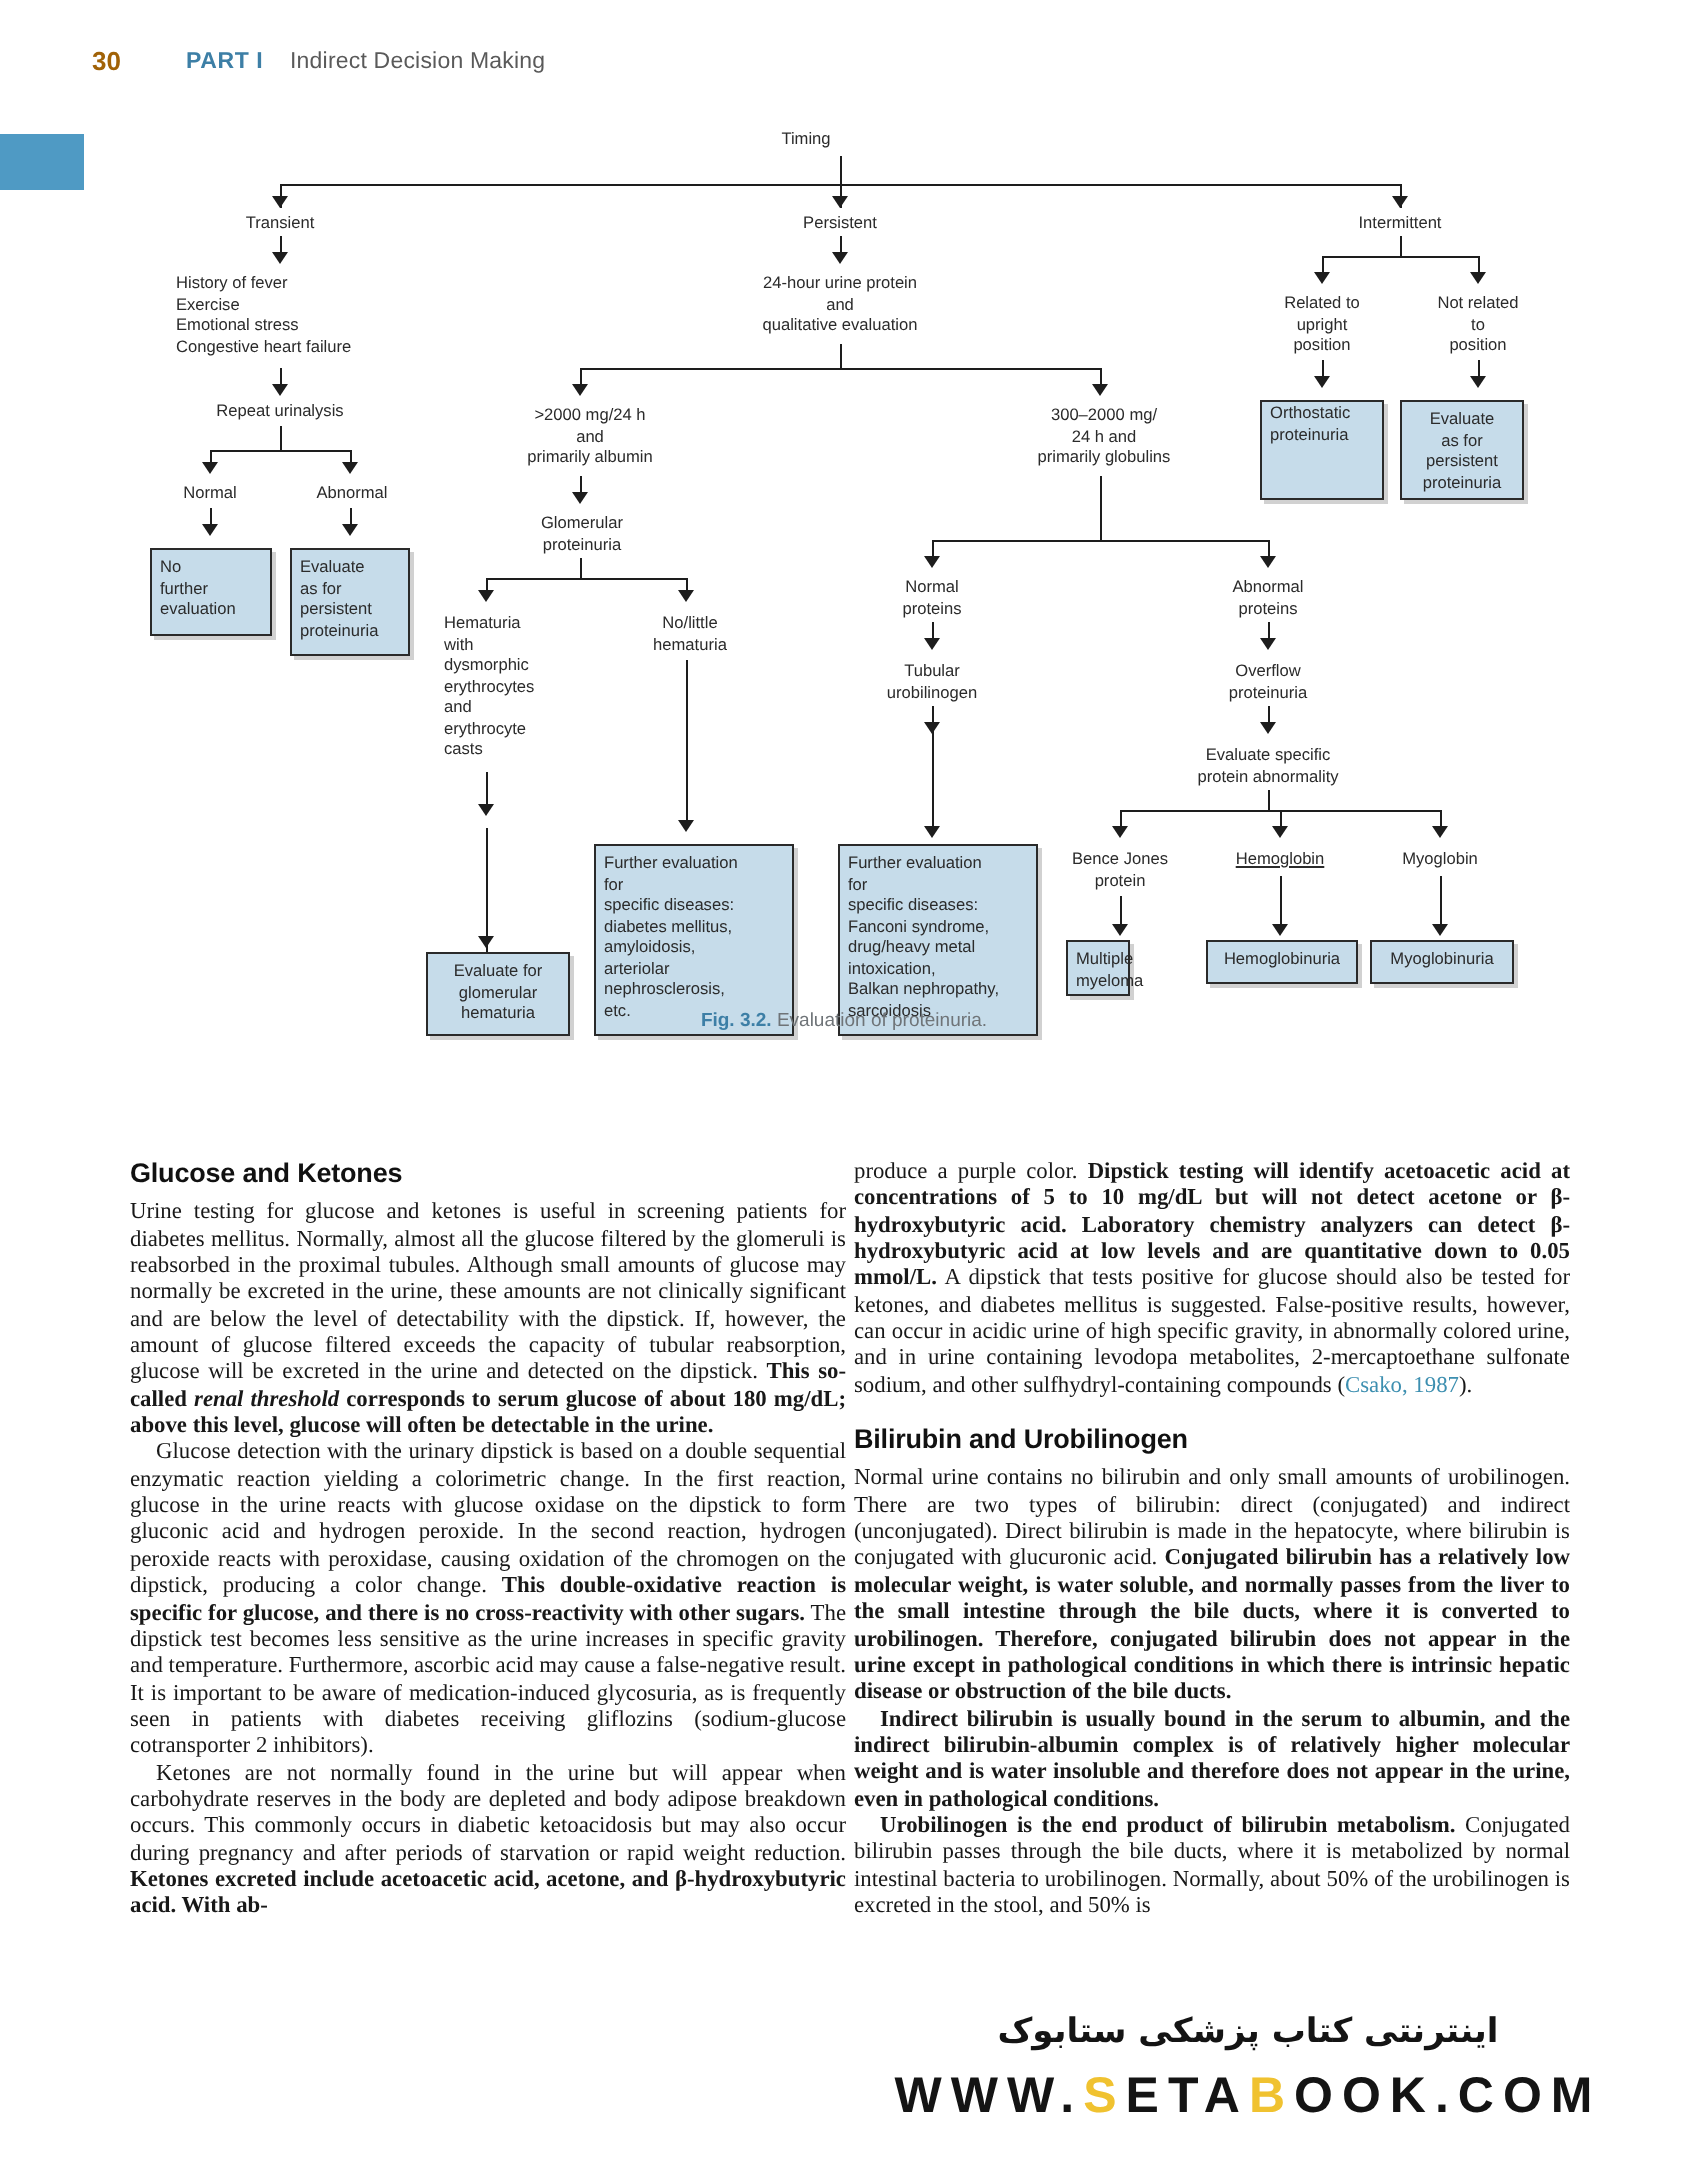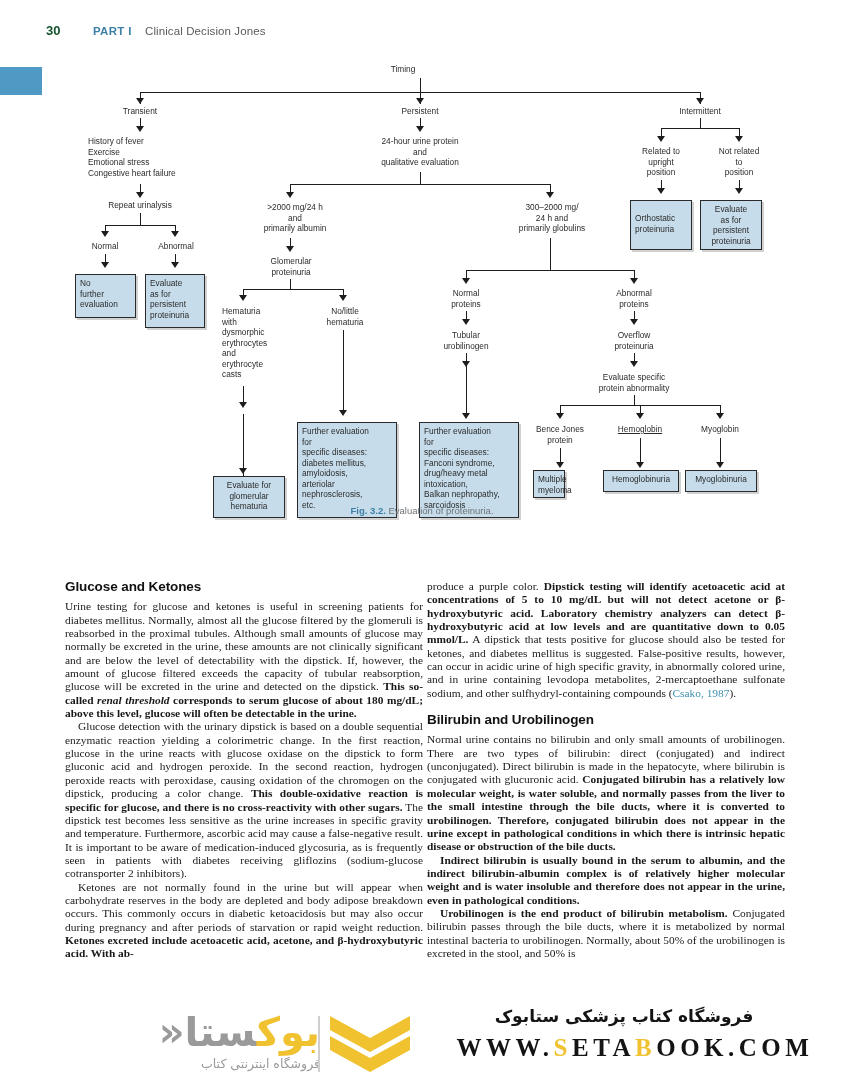--- a/index.html
+++ b/index.html
@@ -3,21 +3,21 @@
 <meta charset="utf-8">
 <style>
   html,body{margin:0;padding:0;}
   body{
     width:844px;height:1080px;background:#ffffff;
     font-family:"Liberation Serif", serif;
     color:#1a1a1a;position:relative;overflow:hidden;
   }
   
   .runhead{position:absolute;left:0;top:22px;width:844px;height:24px;}
-  .runhead .folio{position:absolute;left:46px;top:1px;font-family:"Liberation Sans",sans-serif;font-weight:bold;font-size:13px;color:#14532d;}
+  .runhead .folio{position:absolute;left:46px;top:1px;font-family:"Liberation Sans",sans-serif;font-weight:bold;font-size:13px;color:#a16207;}
   .runhead .part{position:absolute;left:93px;top:3px;font-family:"Liberation Sans",sans-serif;font-weight:bold;font-size:11.5px;color:#3d7fa6;letter-spacing:.3px;}
   .runhead .secttl{position:absolute;left:145px;top:3px;font-family:"Liberation Sans",sans-serif;font-size:11.5px;color:#5a5a5a;letter-spacing:.1px;}
   .bluetab{position:absolute;left:0;top:67px;width:42px;height:28px;background:#4f9ac4;}
 
   
   .figure{position:absolute;left:0;top:56px;width:844px;height:470px;}
   .fig-cap{position:absolute;left:0;top:505px;width:844px;text-align:center;
       font-family:"Liberation Sans",sans-serif;font-size:9.5px;color:#6f7478;}
   .fig-cap b{color:#3d7fa6;font-weight:bold;}
 
@@ -61,32 +61,32 @@
         font-family:"DejaVu Sans",sans-serif;font-size:40px;font-weight:bold;
         color:#9a9a9a;direction:rtl;line-height:44px;}
   .wm-logo-txt .gold{color:#f0c230;}
   .wm-sub{position:absolute;left:0;top:48px;width:240px;text-align:right;
         font-family:"DejaVu Sans",sans-serif;font-size:12.5px;color:#9a9a9a;direction:rtl;}
   .wm-chev{position:absolute;left:250px;top:8px;width:80px;height:58px;}
   .wm-div{position:absolute;left:238px;top:8px;width:2px;height:56px;background:#cfcfcf;}
   .wm-right{position:absolute;left:424px;top:4px;width:400px;height:72px;}
   .wm-fa{position:absolute;left:0;top:0;width:400px;text-align:center;
         font-family:"DejaVu Sans",sans-serif;font-size:17px;color:#141414;direction:rtl;font-weight:bold;}
-  .wm-url{position:absolute;left:11px;top:28px;width:400px;text-align:center;
-        font-family:Liberation Serif, serif;font-size:25px;font-weight:bold;
+  .wm-url{position:absolute;left:0;top:28px;width:400px;text-align:center;
+        font-family:Liberation Sans, sans-serif;font-size:25px;font-weight:bold;
         color:#141414;letter-spacing:4.5px;}
   .wm-url .gold{color:#f0c230;}
 </style>
 </head>
 <body>
 
 <div class="runhead">
   <div class="folio">30</div>
   <div class="part">PART I</div>
-  <div class="secttl">Clinical Decision Jones</div>
+  <div class="secttl">Indirect Decision Making</div>
 </div>
 <div class="bluetab"></div>
 
 <div class="figure">
 
   <div class="node" style="left:363px;top:8px;width:80px;">Timing</div>
   <div class="vl" style="left:420px;top:22px;height:14px;"></div>
   <div class="hl" style="left:140px;top:36px;width:560px;"></div>
   <div class="vl" style="left:140px;top:36px;height:12px;"></div>
   <div class="vl" style="left:420px;top:36px;height:12px;"></div>
@@ -251,21 +251,21 @@
   <div class="node" style="left:625px;top:90px;width:72px;">Related to
 upright
 position</div>
   <div class="node" style="left:703px;top:90px;width:72px;">Not related
 to
 position</div>
   <div class="vl" style="left:661px;top:124px;height:12px;"></div>
   <div class="arr" style="left:657px;top:132px;"></div>
   <div class="vl" style="left:739px;top:124px;height:12px;"></div>
   <div class="arr" style="left:735px;top:132px;"></div>
-  <div class="box l" style="left:630px;top:144px;width:62px;height:50px;padding-top:12px;">Orthostatic
+  <div class="box l" style="left:630px;top:144px;width:62px;height:50px;padding-top:0;">Orthostatic
 proteinuria</div>
   <div class="box c" style="left:700px;top:144px;width:62px;height:50px;">Evaluate
 as for
 persistent
 proteinuria</div>
 </div>
 
 <div class="fig-cap">
   <b>Fig. 3.2.</b><span> Evaluation of proteinuria.</span>
 </div>
@@ -281,28 +281,17 @@
   <p class="noind"><span>produce a purple color. </span><b>Dipstick testing will identify acetoacetic acid at concentrations of 5 to 10 mg/dL but will not detect acetone or β-hydroxybutyric acid. Laboratory chemistry analyzers can detect β-hydroxybutyric acid at low levels and are quantitative down to 0.05 mmol/L.</b><span> A dipstick that tests positive for glucose should also be tested for ketones, and diabetes mellitus is suggested. False-positive results, however, can occur in acidic urine of high specific gravity, in abnormally colored urine, and in urine containing levodopa metabolites, 2-mercaptoethane sulfonate sodium, and other sulfhydryl-containing compounds (</span><span class="cite">Csako, 1987</span><span>).</span></p>
   <h2 class="sp">Bilirubin and Urobilinogen</h2>
   <p class="noind"><span>Normal urine contains no bilirubin and only small amounts of urobilinogen. There are two types of bilirubin: direct (conjugated) and indirect (unconjugated). Direct bilirubin is made in the hepatocyte, where bilirubin is conjugated with glucuronic acid. </span><b>Conjugated bilirubin has a relatively low molecular weight, is water soluble, and normally passes from the liver to the small intestine through the bile ducts, where it is converted to urobilinogen. Therefore, conjugated bilirubin does not appear in the urine except in pathological conditions in which there is intrinsic hepatic disease or obstruction of the bile ducts.</b></p>
   <p><b>Indirect bilirubin is usually bound in the serum to albumin, and the indirect bilirubin-albumin complex is of relatively higher molecular weight and is water insoluble and therefore does not appear in the urine, even in pathological conditions.</b></p>
   <p><b>Urobilinogen is the end product of bilirubin metabolism.</b><span> Conjugated bilirubin passes through the bile ducts, where it is metabolized by normal intestinal bacteria to urobilinogen. Normally, about 50% of the urobilinogen is excreted in the stool, and 50% is</span></p>
 </div>
 
 <div class="fade-bot"></div>
 
 <div class="footer">
-  <div class="wm-left">
-    <div class="wm-logo-txt"><span class="gold">بوک</span><span>ستا</span>«</div>
-    <div class="wm-sub">فروشگاه اینترنتی کتاب</div>
-    <div class="wm-div"></div>
-    <div class="wm-chev">
-      <svg width="80" height="58" viewBox="0 0 80 58">
-        <polygon points="0,0 40,22 80,0 80,14 40,36 0,14" fill="#f0c230"></polygon>
-        <polygon points="0,20 40,42 80,20 80,34 40,56 0,34" fill="#f0c230"></polygon>
-      </svg>
-    </div>
-  </div>
   <div class="wm-right">
-    <div class="wm-fa">فروشگاه کتاب پزشکی ستابوک</div>
+    <div class="wm-fa">اینترنتی کتاب پزشکی ستابوک</div>
     <div class="wm-url"><span>WWW.</span><span class="gold">S</span><span>ETA</span><span class="gold">B</span><span>OOK.COM</span></div>
   </div>
 </div>
 
 </body></html>

